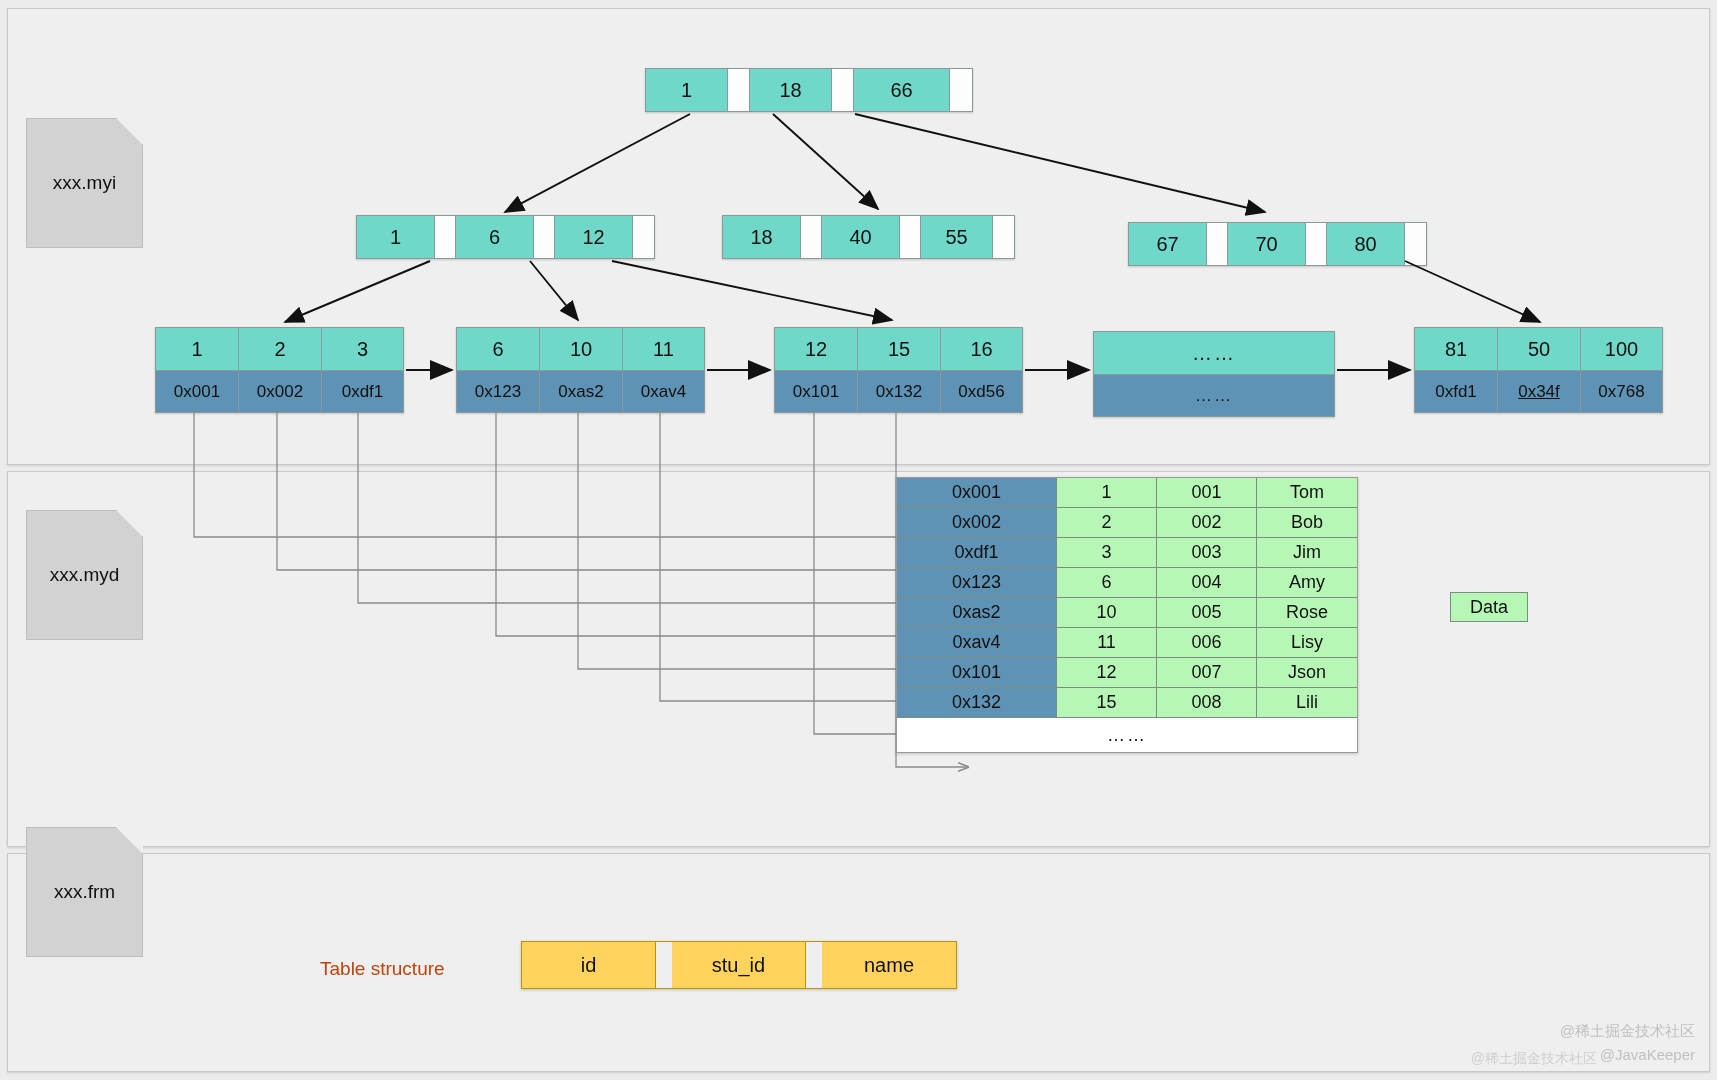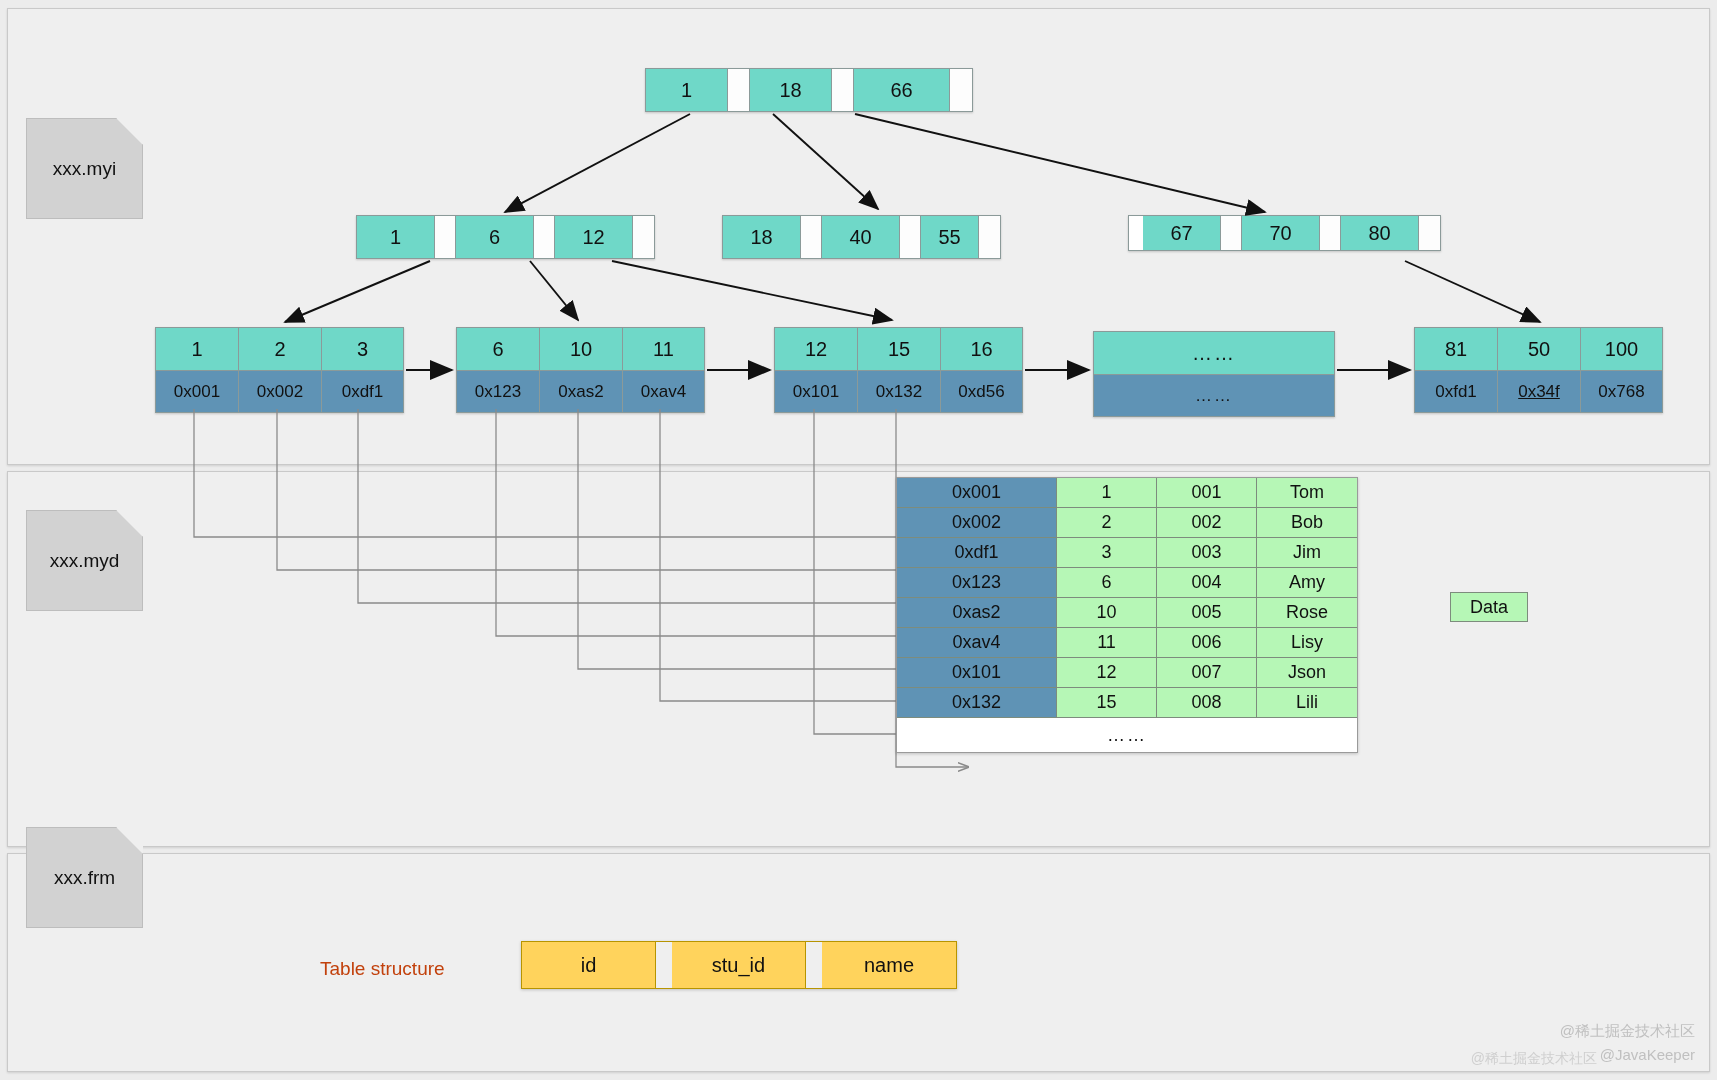--- a/index.html
+++ b/index.html
@@ -17,21 +17,21 @@
     border:1px solid #c9c9c9;
     box-shadow:0 1px 2px rgba(0,0,0,.12);
     box-sizing:border-box;
   }
   #sec-myi{top:8px;width:1703px;height:457px;}
   #sec-myd{top:471px;width:1703px;height:376px;}
   #sec-frm{top:853px;width:1703px;height:219px;}
 
   
   .fileicon{
-    position:absolute;width:117px;height:101px;
+    position:absolute;width:117px;height:130px;
     background:#d2d2d2;border:1px solid #bdbdbd;box-sizing:border-box;
     display:flex;align-items:center;justify-content:center;
     font-size:19px;color:#111;
   }
   .fileicon .fold{
     position:absolute;right:-1px;top:-1px;width:26px;height:26px;
     background:#efefef;border-left:1px solid #bdbdbd;border-bottom:1px solid #bdbdbd;
     transform:skewX(0deg);
     clip-path:polygon(0 0,100% 100%,100% 0);
   }
@@ -180,25 +180,25 @@
     <div class="bptr" style="width:21px;"></div>
     <div class="bcell" style="width:78px;">12</div>
     <div class="bptr" style="width:21px;"></div>
   </div>
 
   <div class="bnode" id="l2-node-1" style="left:722px;top:215px;height:44px;">
     <div class="bcell" style="width:78px;">18</div>
     <div class="bptr" style="width:21px;"></div>
     <div class="bcell" style="width:78px;">40</div>
     <div class="bptr" style="width:21px;"></div>
-    <div class="bcell" style="width:58px;">55</div>
-    <div class="bptr" style="width:21px;"></div>
-  </div>
-
-  <div class="bnode" id="l2-node-2" style="left:1128px;top:215px;height:36px;padding-left:14px;">
+    <div class="bcell" style="width:72px;">55</div>
+    <div class="bptr" style="width:21px;"></div>
+  </div>
+
+  <div class="bnode" id="l2-node-2" style="left:1128px;top:222px;height:44px;">
     <div class="bcell" style="width:78px;">67</div>
     <div class="bptr" style="width:21px;"></div>
     <div class="bcell" style="width:78px;">70</div>
     <div class="bptr" style="width:21px;"></div>
     <div class="bcell" style="width:78px;">80</div>
     <div class="bptr" style="width:21px;"></div>
   </div>
 
   <div class="leaf" id="leaf-0" style="left:155px;top:327px;width:249px;">
     <div class="leafrow keys">

